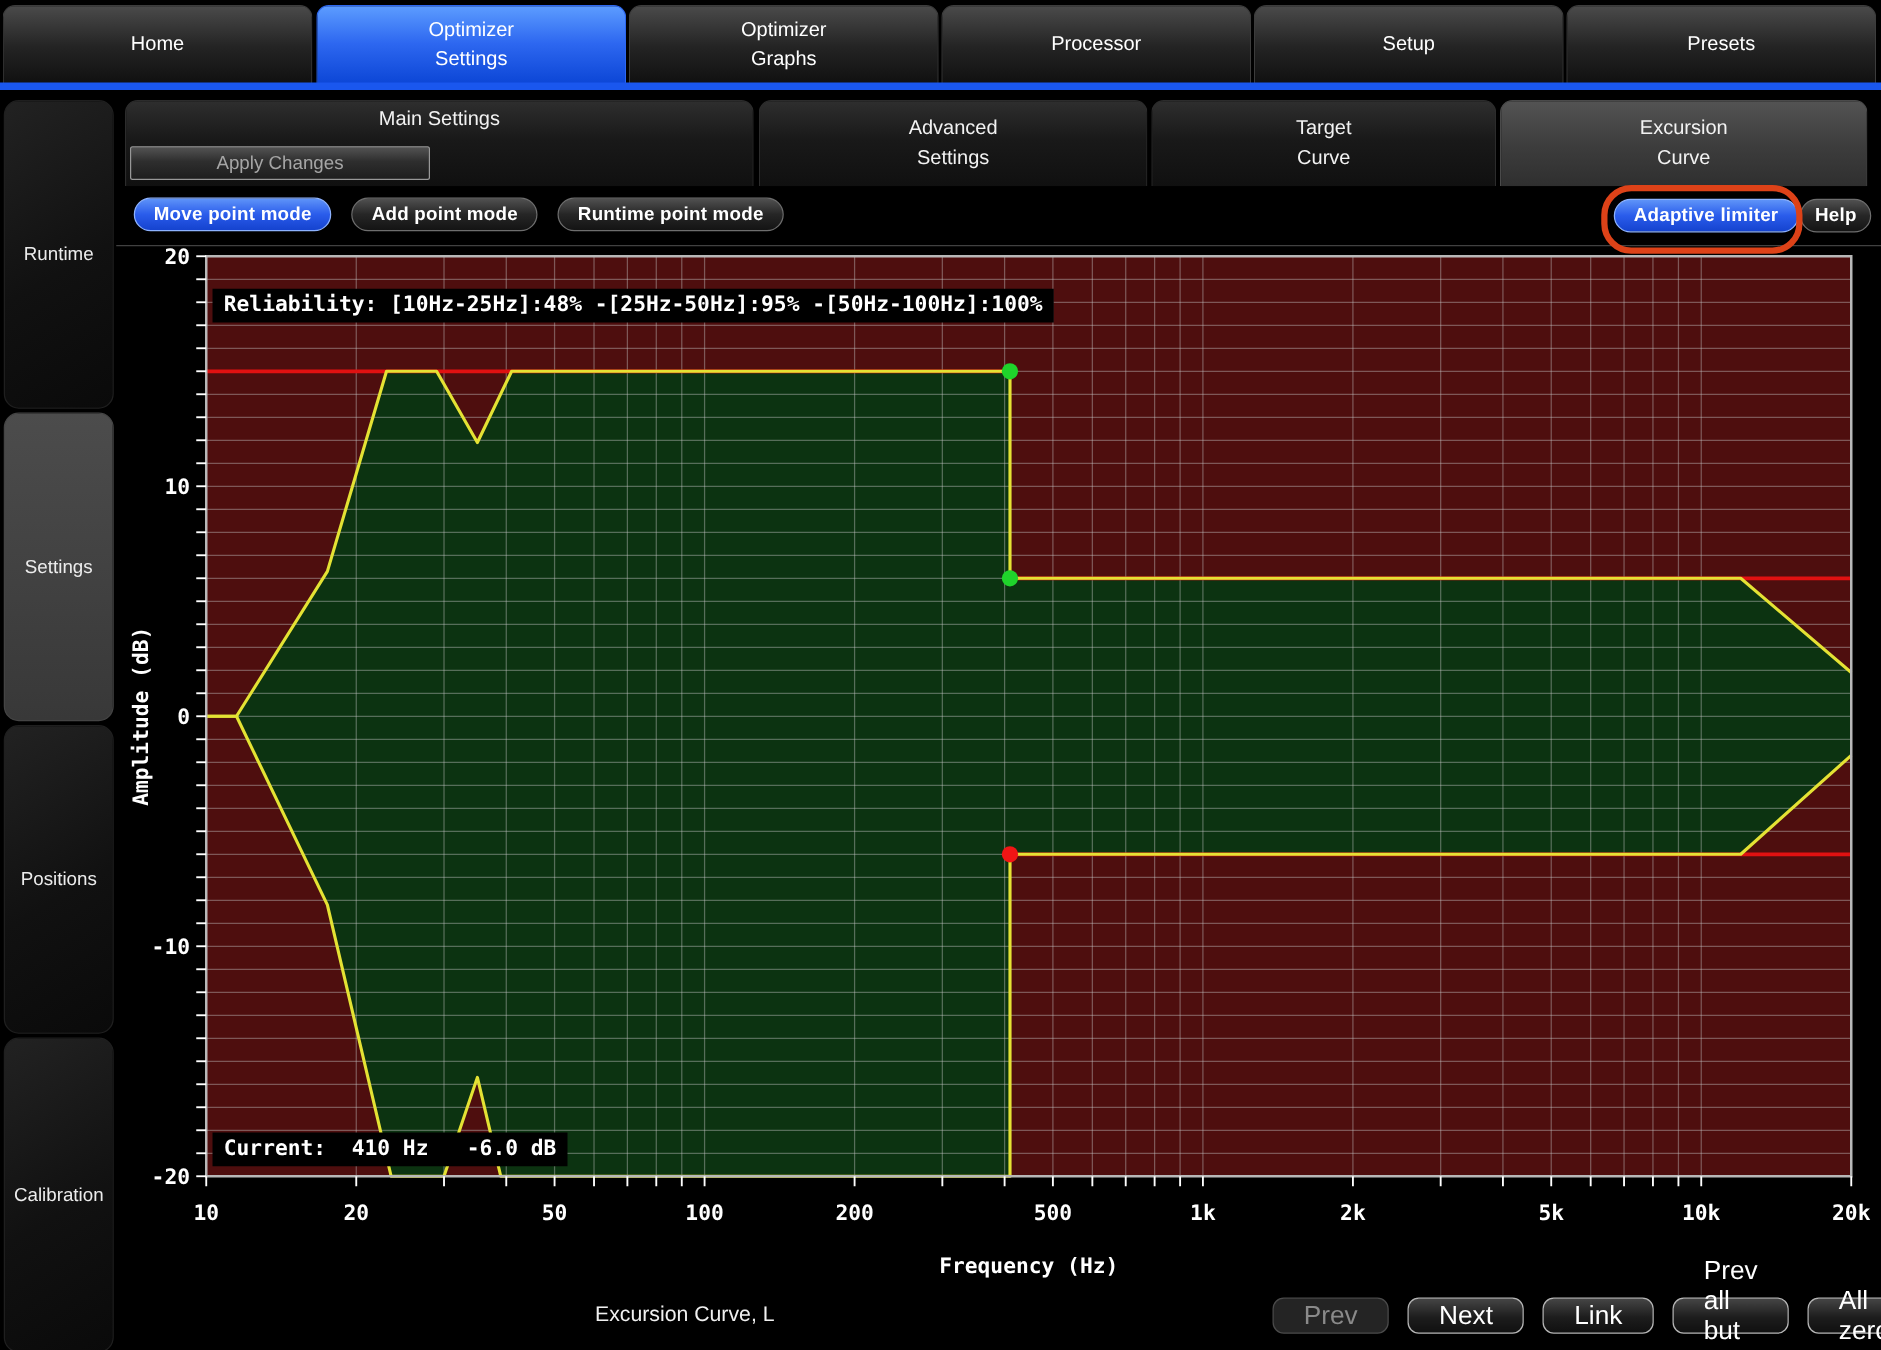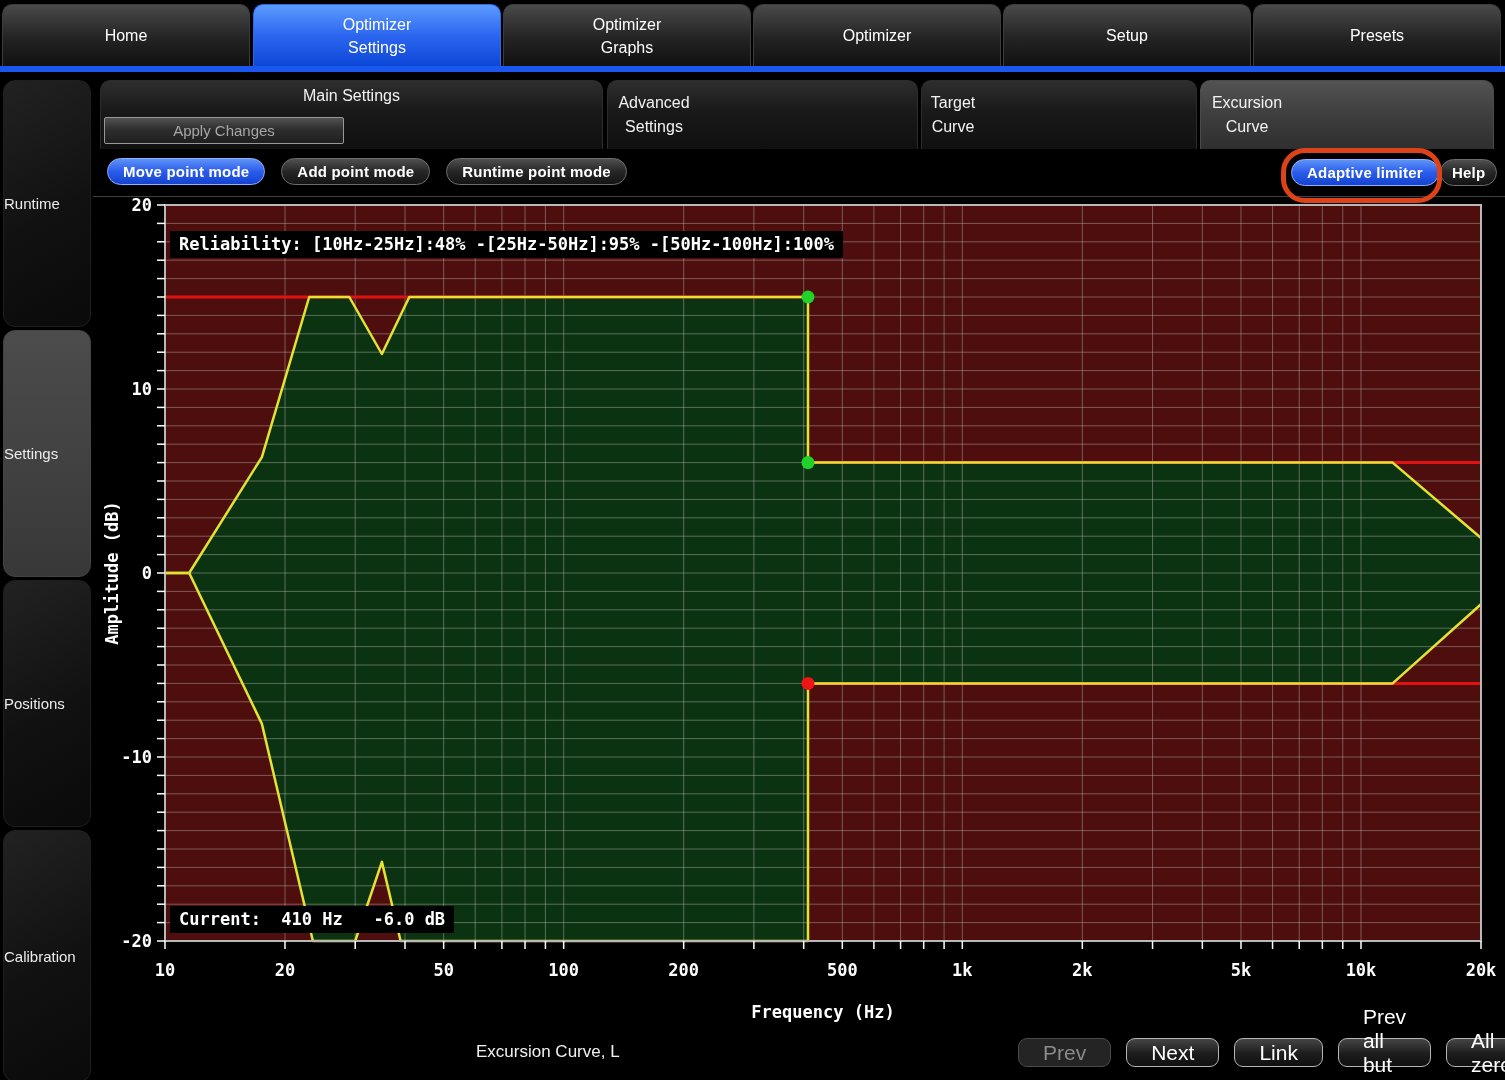--- a/index.html
+++ b/index.html
@@ -13,28 +13,28 @@
     display:flex;align-items:center;justify-content:center;text-align:center;
     font-size:16px;color:#fff;cursor:pointer;}
   .nav-tab .wrap{max-width:112px;line-height:1.45;}
   .nav-tab.active{background:linear-gradient(#5c9cff 0%,#2d67f0 48%,#0c46d6 100%);border-color:#2d67f0;}
   #nav-underline{position:absolute;top:66px;left:0;width:1505px;height:6px;background:#1a57ee;}
 
   
   .side-tab{position:absolute;left:3px;width:86px;border-radius:12px;
     background:linear-gradient(150deg,#222 0%,#111 55%,#0a0a0a 100%);
     border:1px solid #1f1f1f;color:#ececec;font-size:15px;
-    display:flex;align-items:center;cursor:pointer;}
+    display:flex;align-items:center;justify-content:center;cursor:pointer;}
   .side-tab.active{background:linear-gradient(#4c4c4c 0%,#383838 100%);border-color:#444;}
 
   
   .sub-tab{position:absolute;top:80px;height:68px;border-radius:10px 10px 0 0;
     background:linear-gradient(#2e2e2e 0%,#191919 45%,#101010 100%);
     border:1px solid #2c2c2c;border-bottom:none;color:#f2f2f2;font-size:16px;
-    display:flex;align-items:center;justify-content:flex-start;text-align:center;cursor:pointer;}
+    display:flex;align-items:center;justify-content:center;text-align:center;cursor:pointer;}
   .sub-tab .wrap{max-width:92px;line-height:1.5;}
   .sub-tab.active{background:linear-gradient(#535353 0%,#3c3c3c 55%,#2f2f2f 100%);border-color:#4a4a4a;}
   #ms-tab{flex-direction:column;justify-content:flex-start;}
   #ms-title{margin-top:6px;font-size:16px;}
   .ms-btn{position:absolute;top:36px;height:25px;border:1px solid #989898;border-radius:2px;
     background:linear-gradient(#525252 0%,#2e2e2e 45%,#1e1e1e 100%);
     color:#a6a6a6;font-size:15px;display:flex;align-items:center;justify-content:center;cursor:default;}
 
   
   .pill{height:25px;border-radius:14px;padding:0 15px;display:inline-flex;align-items:center;
@@ -73,21 +73,21 @@
   <div class="nav-tab" style="left:2px">
       <span class="wrap">Home</span>
     </div>
   <div class="nav-tab active" style="left:253px">
       <span class="wrap">Optimizer Settings</span>
     </div>
   <div class="nav-tab" style="left:503px">
       <span class="wrap">Optimizer Graphs</span>
     </div>
   <div class="nav-tab" style="left:753px">
-      <span class="wrap">Optimizer</span>
+      <span class="wrap">Processor</span>
     </div>
   <div class="nav-tab" style="left:1003px">
       <span class="wrap">Setup</span>
     </div>
   <div class="nav-tab" style="left:1253px">
       <span class="wrap">Presets</span>
     </div>
   <div id="nav-underline"></div>
 </div>
 

